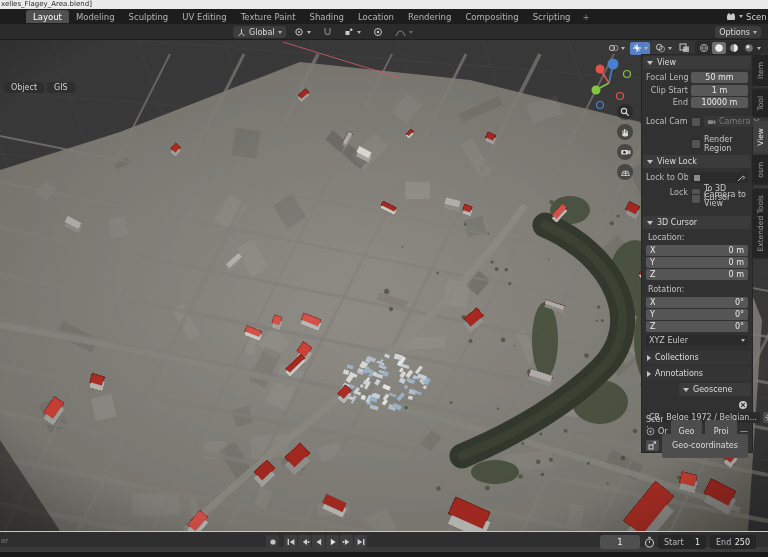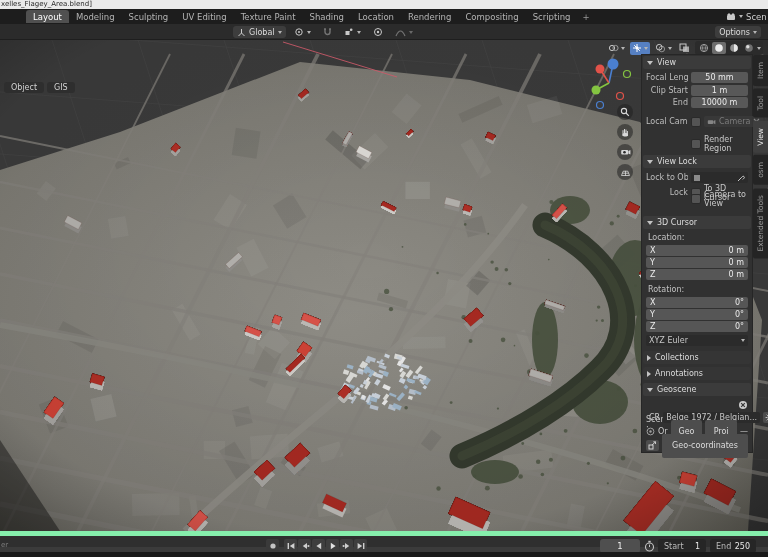--- a/index.html
+++ b/index.html
@@ -65,21 +65,21 @@
   .icbtn{flex:0 0 13px;height:11px;background:#4d4d4d;border-radius:2px;display:flex;
     align-items:center;justify-content:center;}
   .sec-lbl{position:absolute;left:6px;color:#c2c2c2;}
   
   .vtabs{position:absolute;right:0;top:55px;width:15px;display:flex;flex-direction:column;gap:3px;}
   .vtab{writing-mode:vertical-rl;transform:rotate(180deg);font-size:7.5px;color:#999;
     background:#242424;border-radius:0 2px 2px 0;padding:7px 1px;text-align:center;line-height:13px;}
   .vtab.active{background:#3f3f3f;color:#ececec;}
   
   .timeline{position:absolute;left:0;top:531px;right:0;height:16px;background:#2f2f2f;
-    border-top:5px solid #86efac;box-sizing:border-box;font-size:8px;color:#bbb;}
+    border-top:1px solid #86efac;box-sizing:border-box;font-size:8px;color:#bbb;}
   .tl-frag{position:absolute;left:1px;top:5px;font-size:7px;color:#7d7d7d;}
   .transport{position:absolute;left:266px;top:3px;display:flex;gap:1px;align-items:center;}
   .tbtn{width:13px;height:14px;background:#3e3e3e;border-radius:2px;display:flex;
     align-items:center;justify-content:center;}
   .tbtn.rec{margin-right:4px;background:#3a3a3a;}
   .frame-field{position:absolute;left:600px;top:3px;width:40px;height:14px;background:#4f4f4f;
     border-radius:3px;color:#efefef;text-align:center;line-height:14px;font-size:8.5px;}
   .tl-watch{position:absolute;left:644px;top:4px;}
   .tl-pill{position:absolute;top:3px;height:14px;background:#262626;border-radius:3px;
     display:flex;align-items:center;justify-content:space-between;padding:0 6px;box-sizing:border-box;}
@@ -1706,21 +1706,21 @@
     </div>
 
     <div class="sb-hdr" style="top:296px;background:#353535;">
       <span class="tri-r"></span>
       <span>Collections</span>
     </div>
     <div class="sb-hdr" style="top:312px;background:#353535;">
       <span class="tri-r"></span>
       <span>Annotations</span>
     </div>
-    <div class="sb-hdr" style="top:328px;">
+    <div class="sb-hdr" style="top:328px;margin-left:36px;">
       <span class="tri-d"></span>
       <span>Geoscene</span>
     </div>
     <div class="sb-row" style="top:344px;">
       <span style="flex:1;margin-top:38px;">Scene georeferencing :</span>
       <svg width="10" height="10" viewBox="0 0 10 10">
         <circle cx="5" cy="5" r="4" fill="#c9c9c9"></circle>
         <path d="M3.2 3.2 L6.8 6.8 M6.8 3.2 L3.2 6.8" stroke="#313131" stroke-width="1.1"></path>
       </svg>
     </div>

